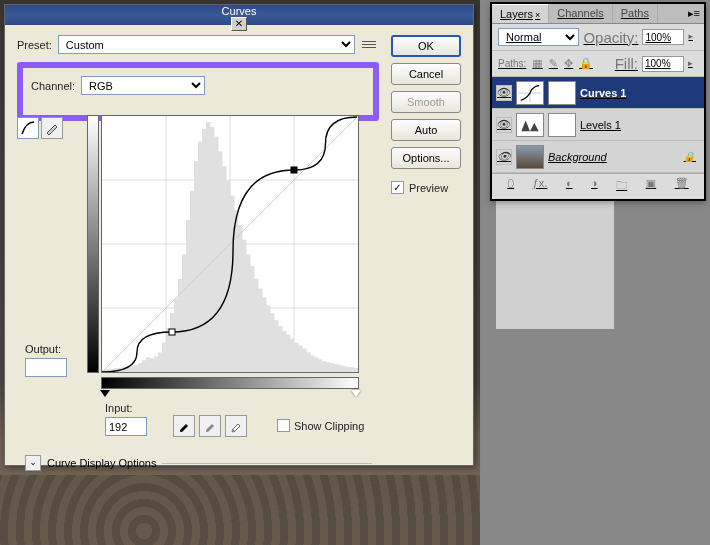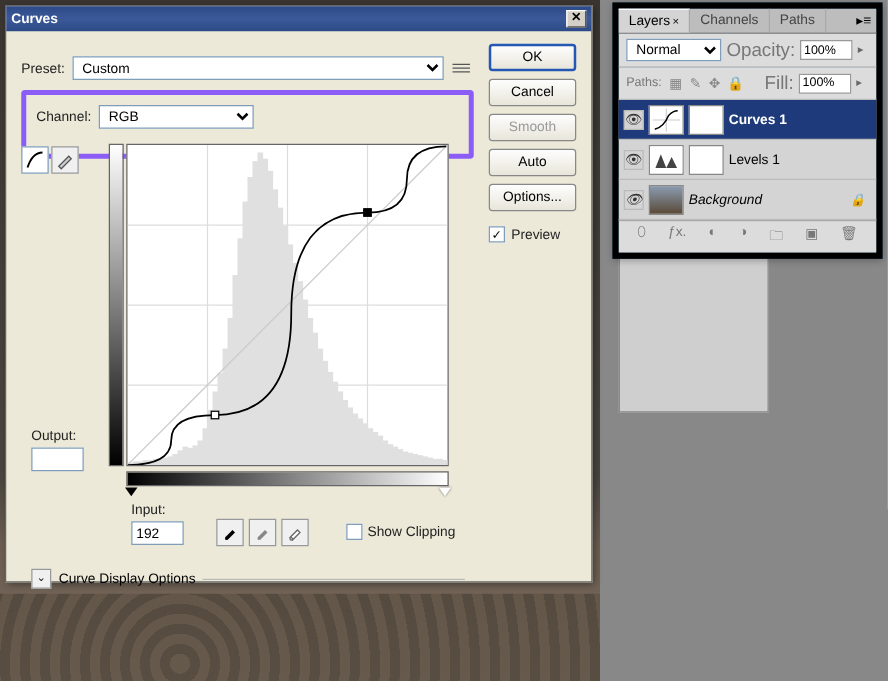--- a/index.html
+++ b/index.html
@@ -46,37 +46,38 @@
       border: 1px solid #666;
       box-shadow: 2px 2px 6px rgba(0,0,0,0.4);
     }
     .titlebar {
       background: linear-gradient(180deg, #2d4a87 0%, #3b5998 50%, #2d4a87 100%);
       color: #fff;
       height: 20px;
       display: flex;
       align-items: center;
       padding: 0 4px;
-      font-weight: bold;
+      font-weight: normal;
       justify-content: space-between;
+      flex-direction: column;
     }
     .close-btn {
       width: 16px; height: 14px;
       background: #d4d0c8;
       border: 1px solid #fff;
       border-right-color: #555;
       border-bottom-color: #555;
       color: #000;
       font-size: 10px;
       text-align: center;
       line-height: 12px;
       cursor: pointer;
     }
     .dlg-body {
-      padding: 20px 12px;
+      padding: 10px 12px;
       position: relative;
       height: calc(100% - 20px);
     }
     .row { display: flex; align-items: center; gap: 6px; margin-bottom: 8px; }
     label.txt { color: #222; }
     select, input[type=text] {
       font-family: inherit;
       font-size: 11px;
       border: 1px solid #7f9db9;
       background: #fff;
@@ -87,21 +88,21 @@
     .preset-menu-icon {
       width: 16px; height: 16px;
       display: flex;
       flex-direction: column;
       justify-content: space-around;
       padding: 3px 1px;
     }
     .preset-menu-icon span { height: 1px; background: #555; }
 
     .inner-group {
-      border: 4px solid #8b5cf6;
+      border: 6px solid #8b5cf6;
       border-radius: 3px;
       padding: 8px 8px 12px 8px;
       position: relative;
       width: 362px;
     }
     .channel-select { width: 124px; }
 
     .tool-icons {
       position: absolute;
       left: 12px; top: 92px;
@@ -236,23 +237,24 @@
       align-items: center;
       gap: 5px;
       margin-top: 6px;
     }
 
     
     .layers-panel {
       position: absolute;
       right: 4px; top: 2px;
       width: 216px;
-      background: #0c4a6e;
-      border: 5px solid #000000;
+      background: #7f1d1d;
+      border: 2px solid #000000;
       box-shadow: 0 2px 6px rgba(0,0,0,0.3);
+      text-decoration: underline;
     }
     .panel-tabs {
       display: flex;
       background: #bdbdbd;
       height: 20px;
       border-bottom: 1px solid #888;
       position: relative;
     }
     .panel-tab {
       padding: 3px 8px;

